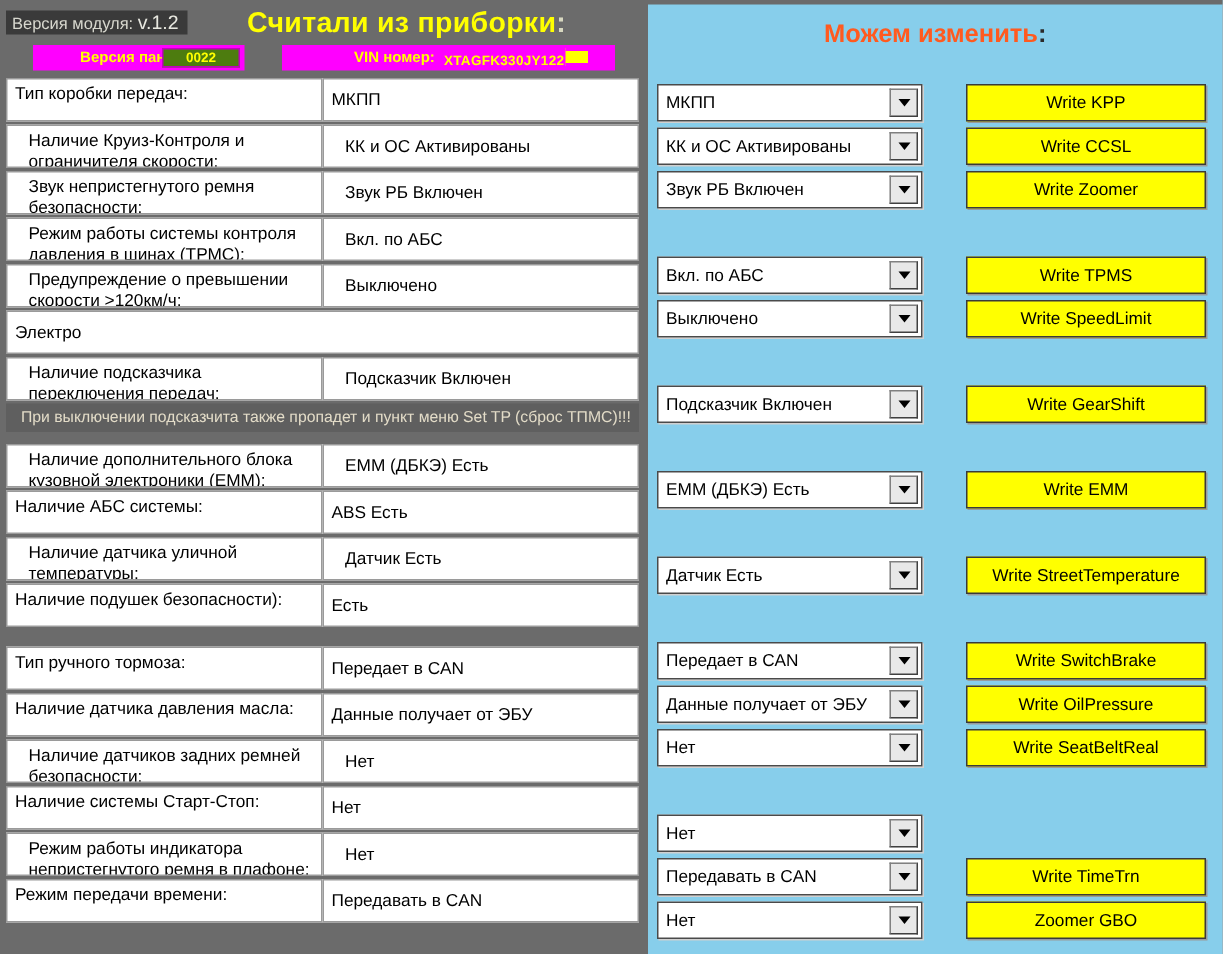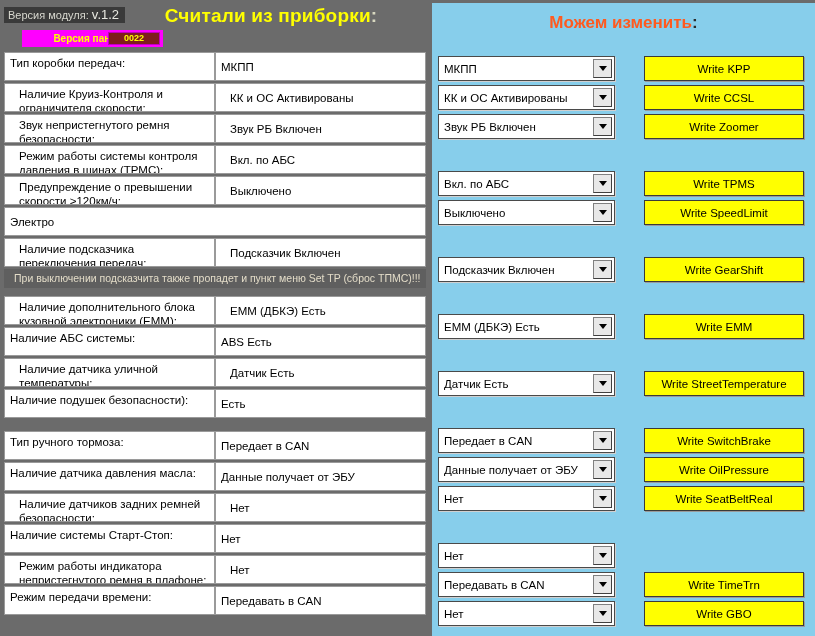--- a/index.html
+++ b/index.html
@@ -75,21 +75,21 @@
     font-size: 10px;
     font-weight: bold;
     line-height: 17px;
     white-space: nowrap;
   }
   .badge-pv { left: 0; width: 141px; text-align: center; }
   .badge-pv-val {
     position: absolute;
     left: 86px; top: 2px;
     width: 52px; height: 13px;
-    background: #7f1d1d;
+    background: #4d7c0f;
     border: 1px solid #c000c0;
     box-sizing: border-box;
     color: #ffff00;
     font-size: 9px;
     font-weight: bold;
     line-height: 11px;
     text-align: center;
   }
   .badge-vin { left: 166px; width: 222px; text-align: left; padding-left: 48px; box-sizing: border-box; }
   .badge-vin-val {
@@ -259,20 +259,24 @@
 
     <div class="left-title">
       <span>Считали из приборки</span><span class="colon">:</span>
     </div>
 
     <div class="badge-row">
       <div class="badge badge-pv">
         <span>Версия панели:</span>
         <span class="badge-pv-val">0022</span>
       </div>
+      <div class="badge badge-vin">
+        <span>VIN номер:</span>
+        <span class="badge-vin-val"><span>XTAGFK330JY122</span><span class="vin-redact"></span></span>
+      </div>
     </div>
 
     <div class="rows">
 
       <div class="row h1">
         <div class="cell-label">Тип коробки передач:</div>
         <div class="cell-value">МКПП</div>
       </div>
       <div class="row h2">
         <div class="cell-label">Наличие Круиз-Контроля и ограничителя скорости:</div>
@@ -427,16 +431,16 @@
     <div class="ctl" style="top:569px">
         <span class="ctl-text">Передавать в CAN</span>
         <span class="arrow-box"></span>
       </div>
     <div class="btn" style="top:569px">Write TimeTrn</div>
 
     <div class="ctl" style="top:598px">
         <span class="ctl-text">Нет</span>
         <span class="arrow-box"></span>
       </div>
-    <div class="btn" style="top:598px">Write GBO</div>
+    <div class="btn" style="top:598px">Zoomer GBO</div>
   </div>
 
 </div>
 
 </body></html>

